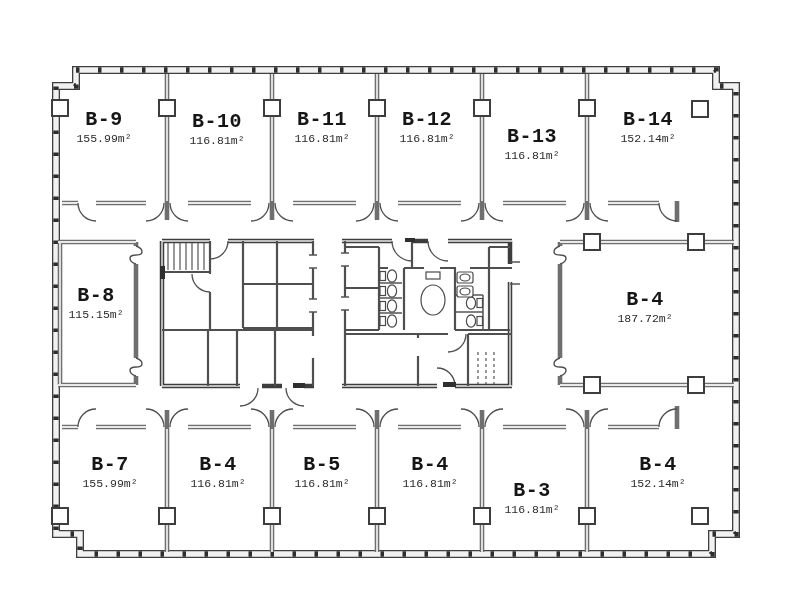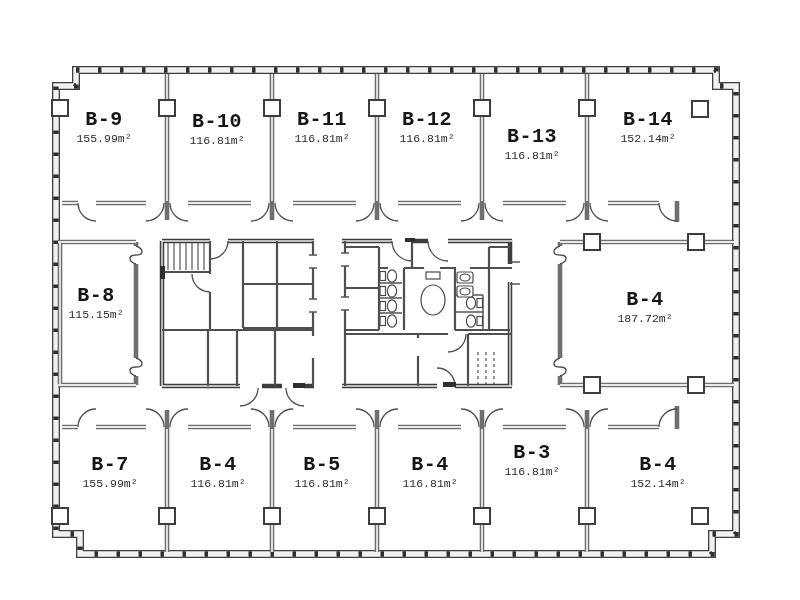--- a/index.html
+++ b/index.html
@@ -192,21 +192,21 @@
     <div class="room-area">116.81m²</div>
   </div>
   <div class="room-label" style="left:322px;top:454px">
     <div class="room-name">B-5</div>
     <div class="room-area">116.81m²</div>
   </div>
   <div class="room-label" style="left:430px;top:454px">
     <div class="room-name">B-4</div>
     <div class="room-area">116.81m²</div>
   </div>
-  <div class="room-label" style="left:532px;top:442px">
+  <div class="room-label" style="left:532px;top:480px">
     <div class="room-name">B-3</div>
     <div class="room-area">116.81m²</div>
   </div>
   <div class="room-label" style="left:658px;top:454px">
     <div class="room-name">B-4</div>
     <div class="room-area">152.14m²</div>
   </div>
 
 </div>
 

